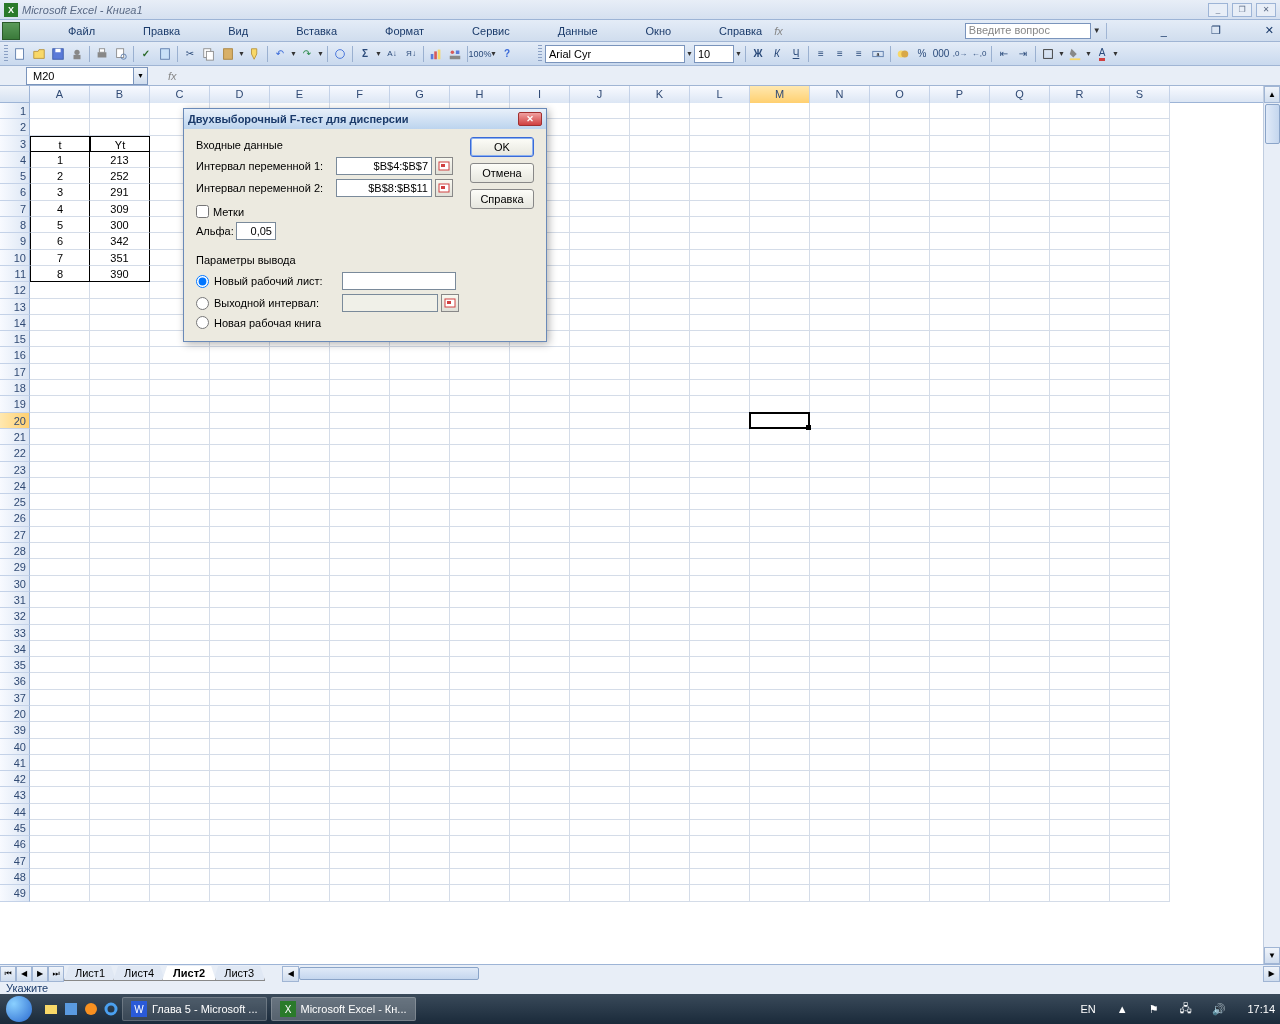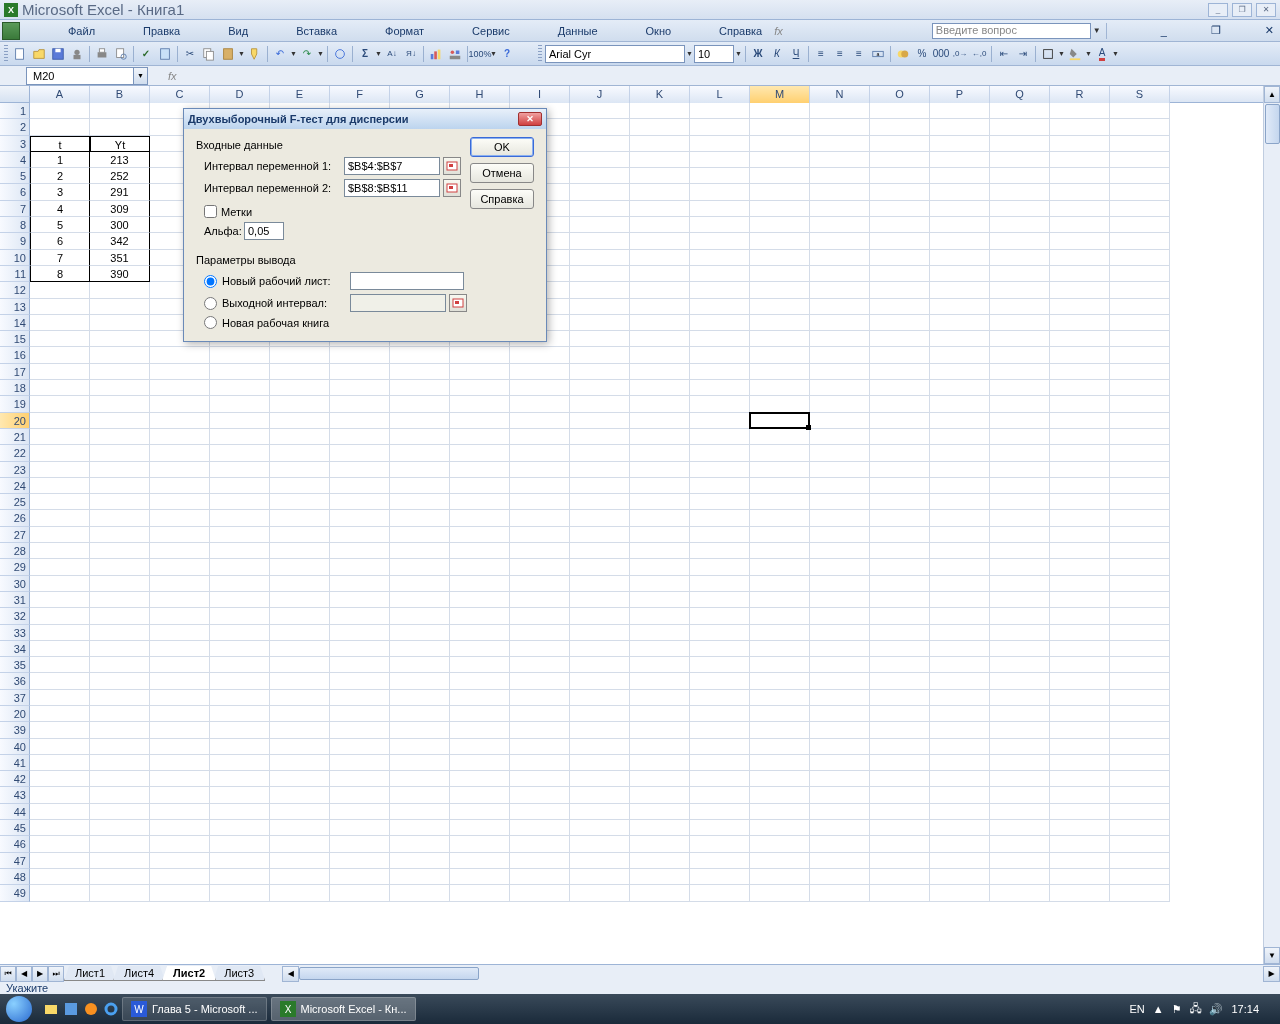--- a/index.html
+++ b/index.html
@@ -1,30 +1,30 @@
 <!DOCTYPE html>
 <html><head>
 <meta charset="utf-8">
 <style>
 * { box-sizing: border-box; margin: 0; padding: 0; }
 body { font-family: Tahoma, Arial, sans-serif; font-size: 11px; background: #fff; width: 1280px; height: 1024px; overflow: hidden; position: relative; }
 
 
 .titlebar { height: 20px; background: linear-gradient(#e8eef7, #d5e0f0); display: flex; align-items: center; padding: 0 4px; border-bottom: 1px solid #9db4d6; }
 .titlebar .app-icon { width: 14px; height: 14px; background: #2a7a2a; margin-right: 4px; display: inline-flex; align-items: center; justify-content: center; color: #fff; font-size: 9px; font-weight: bold; }
-.titlebar .title { color: #5a6a85; font-size: 15px; flex: 1; }
+.titlebar .title { color: #5a6a85; font-size: 11px; flex: 1; font-style: italic; }
 .titlebar .win-btns { display: flex; gap: 4px; }
 .titlebar .win-btn { width: 20px; height: 14px; border: 1px solid #9db4d6; background: #e8eef7; font-size: 8px; display: flex; align-items: center; justify-content: center; color: #5a6a85; }
 
 
 .menubar { height: 22px; background: linear-gradient(#e4ecf7, #d0ddee); display: flex; align-items: center; padding: 0 2px; border-bottom: 1px solid #a0b5d4; }
 .menubar .office-btn { width: 18px; height: 18px; background: linear-gradient(#5a9a5a,#3a7a3a); border: 1px solid #2a5a2a; margin-right: 6px; }
 .menubar .menu-item { padding: 2px 6px; color: #1a3a6a; margin-left: 36px; }
 .menubar .fx { margin-left: 6px; color: #888; font-style: italic; font-size: 11px; }
-.menubar .ask-box { margin-left: auto; width: 159px; height: 16px; border: 1px solid #7a94bc; background: #fff; padding: 0 3px; color: #888; }
+.menubar .ask-box { margin-left: auto; width: 126px; height: 16px; border: 1px solid #7a94bc; background: #fff; padding: 0 3px; color: #888; }
 .menubar .sep { width: 12px; height: 16px; border-left: 1px solid #a0b5d4; margin: 0 3px; }
 .menubar .menu-dd { font-size: 8px; color: #333; padding: 0 2px; }
 .menubar .help-btn { padding: 2px 4px; }
 
 
 .toolbar-row { height: 24px; background: linear-gradient(#e4ecf7, #c9d9ee); display: flex; align-items: center; padding: 0 4px; border-bottom: 1px solid #a0b5d4; gap: 1px; }
 .tb-grip { width: 4px; height: 18px; background: repeating-linear-gradient(180deg,#8aa0c4 0 1px,transparent 1px 3px); margin-right: 2px; }
 .tb-btn { width: 18px; height: 18px; display: flex; align-items: center; justify-content: center; font-size: 10px; color: #2a4a7a; }
 .tb-btn svg { width: 14px; height: 14px; }
 .tb-sep { width: 1px; height: 16px; background: #9ab0d0; margin: 0 2px; }
@@ -71,33 +71,33 @@
 
 .statusbar { position: absolute; bottom: 30px; left: 0; right: 0; height: 12px; background: #e8eef7; font-size: 11px; padding: 0 6px; color: #1a3a6a; }
 
 
 .taskbar { position: absolute; bottom: 0; left: 0; right: 0; height: 30px; background: linear-gradient(#3a4a5a, #1a2a3a); display: flex; align-items: center; }
 .start-btn { width: 38px; height: 30px; display: flex; align-items: center; justify-content: center; }
 .start-orb { width: 26px; height: 26px; border-radius: 50%; background: radial-gradient(circle at 30% 30%, #8ad0ff, #2a6ad0); }
 .task-item { height: 24px; padding: 0 8px; margin: 0 2px; background: rgba(255,255,255,0.12); border: 1px solid rgba(255,255,255,0.2); display: flex; align-items: center; color: #fff; font-size: 11px; gap: 5px; border-radius: 2px; }
 .task-item.active { background: rgba(255,255,255,0.25); }
 .task-icon { width: 16px; height: 16px; }
-.tray { margin-left: auto; display: flex; align-items: center; color: #fff; gap: 8px; padding-right: 21px; font-size: 11px; }
+.tray { margin-left: auto; display: flex; align-items: center; color: #fff; gap: 21px; padding-right: 5px; font-size: 11px; }
 .pinned { display: flex; gap: 2px; margin-left: 4px; }
 .pin-icon { width: 18px; height: 18px; display: flex; align-items: center; justify-content: center; }
 
 
 .dialog { position: absolute; left: 183px; top: 108px; width: 364px; background: #eceae0; border: 1px solid #6a8ab8; box-shadow: 2px 2px 8px rgba(0,0,0,0.3); }
 .dialog-title { height: 20px; background: linear-gradient(#e8f0fa,#bcd4ee); display: flex; align-items: center; padding: 0 4px; font-size: 11px; font-weight: bold; color: #1a3a6a; }
 .dialog-title .close { margin-left: auto; width: 24px; height: 14px; background: linear-gradient(#f0a0a0,#d04040); border: 1px solid #a03030; color: #fff; font-size: 9px; text-align: center; line-height: 12px; border-radius: 2px; }
 .dialog-body { padding: 8px 12px; font-size: 11px; color: #000; position: relative; min-height: 210px; }
 .dialog-body .group-label { margin: 2px 0 6px; }
-.dlg-row { display: flex; align-items: center; margin: 4px 8px; }
+.dlg-row { display: flex; align-items: center; margin: 4px 0; }
 .dlg-label { width: 140px; }
-.dlg-input { width: 96px; height: 18px; border: 1px solid #7a8a9a; background: #fff; padding: 0 3px; font-size: 11px; }
+.dlg-input { width: 96px; height: 18px; border: 1px solid #7a8a9a; background: #fff; padding: 0 3px; font-size: 11px; text-align: right; }
 .dlg-input.short { width: 40px; }
 .dlg-input.med { width: 96px; }
 .range-btn { width: 18px; height: 18px; border: 1px solid #888; background: linear-gradient(#f8f8f0,#e0e0d8); margin-left: 3px; display: flex; align-items: center; justify-content: center; }
 .range-btn svg { width: 12px; height: 10px; }
 .dlg-checkbox { margin-right: 4px; }
 .dlg-radio { margin-right: 5px; }
 .dlg-buttons { position: absolute; right: 12px; top: 8px; display: flex; flex-direction: column; gap: 6px; }
 .dlg-btn { width: 64px; height: 20px; border: 1px solid #888; background: linear-gradient(#fdfdf8,#e6e6de); font-size: 11px; border-radius: 3px; }
 .dlg-btn.primary { border: 1px solid #3a6ad8; box-shadow: inset 0 0 0 1px #8ab0f0; }
 </style>

